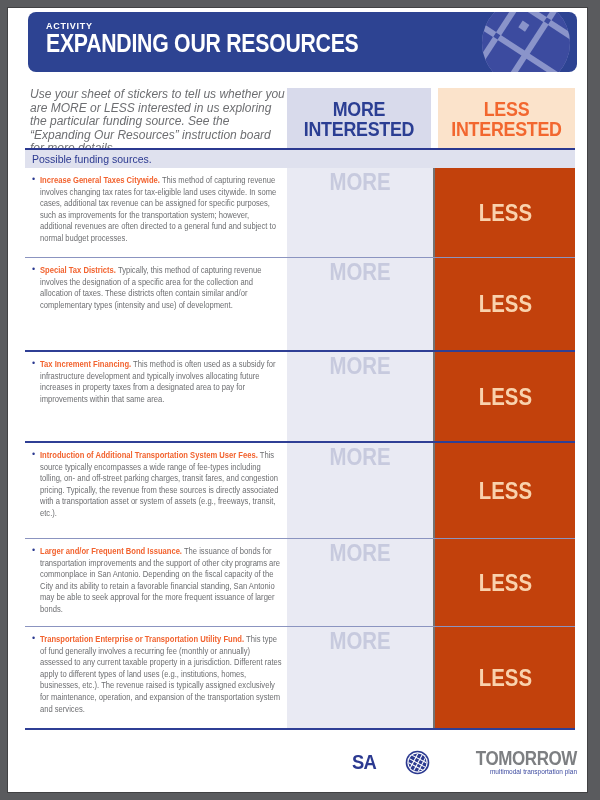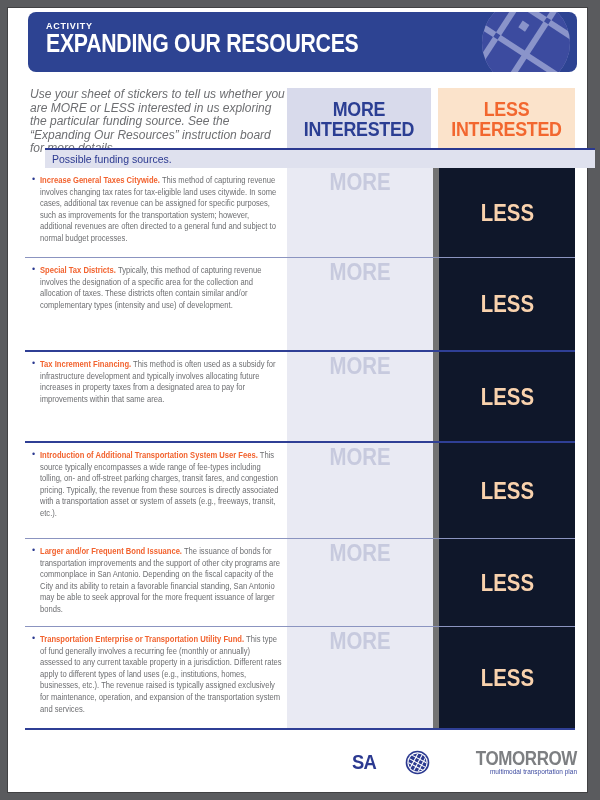--- a/index.html
+++ b/index.html
@@ -43,21 +43,21 @@
   .colhead span {
     display:block; font-size:21px; line-height:20px;
     transform:scaleX(.85); letter-spacing:-.3px;
   }
   .colhead.more { left:279px; width:144px; background:#d8daeb; color:#2b3e93; }
   .colhead.less { left:430px; width:137px; background:#fbe3cb; color:#f2672f; }
   
   .section-bar {
     position:absolute; left:17px; top:140px; width:550px; height:20px;
     background:#dfe1ee; border-top:2px solid #2b3990;
-    color:#2b3990; font-size:10.5px; line-height:18px; padding-left:7px;margin-left:20px;
+    color:#2b3990; font-size:10.5px; line-height:18px; padding-left:7px;
   }
   
   .table { position:absolute; left:17px; top:160px; width:550px; }
   .row { display:flex; }
   .row:nth-child(1){ height:90px;  border-bottom:1px solid #8b94c0; }
   .row:nth-child(2){ height:94px;  border-bottom:2px solid #2f3f95; }
   .row:nth-child(3){ height:91px;  border-bottom:2px solid #2f3f95; }
   .row:nth-child(4){ height:96px;  border-bottom:1px solid #8b94c0; }
   .row:nth-child(5){ height:88px;  border-bottom:1px solid #8b94c0; }
   .row:nth-child(6){ height:103px; border-bottom:2px solid #2f3f95; }
@@ -68,21 +68,21 @@
     margin:7px 0 0 15px; width:288px;
     transform:scaleX(.845); transform-origin:0 0;
     font-size:9px; line-height:11.6px; color:#6d6e71;
   }
   .rtitle { color:#f2632f; font-weight:bold; }
   .cell.more {
     width:146px; background:#e9eaf3;
     display:flex; align-items:flex-start; justify-content:center;
   }
   .cell.less {
-    width:142px; background:#0f172a; border-left:6px solid #737373;
+    width:142px; background:#c2410c; border-left:2px solid #737373;
     display:flex; align-items:center; justify-content:center;
   }
   .wm { font-size:24px; font-weight:bold; transform:scaleX(.85); }
   .cell.more .wm { color:#c7cade; }
   .cell.less .wm { color:#f9d2ad; }
   
   .logo { position:absolute; right:10px; top:741px; display:flex; align-items:center;gap:26px; }
   .logo .sa {
     font-size:20px; font-weight:bold; color:#2b3990;
     transform:scaleX(.92); letter-spacing:-1px;

